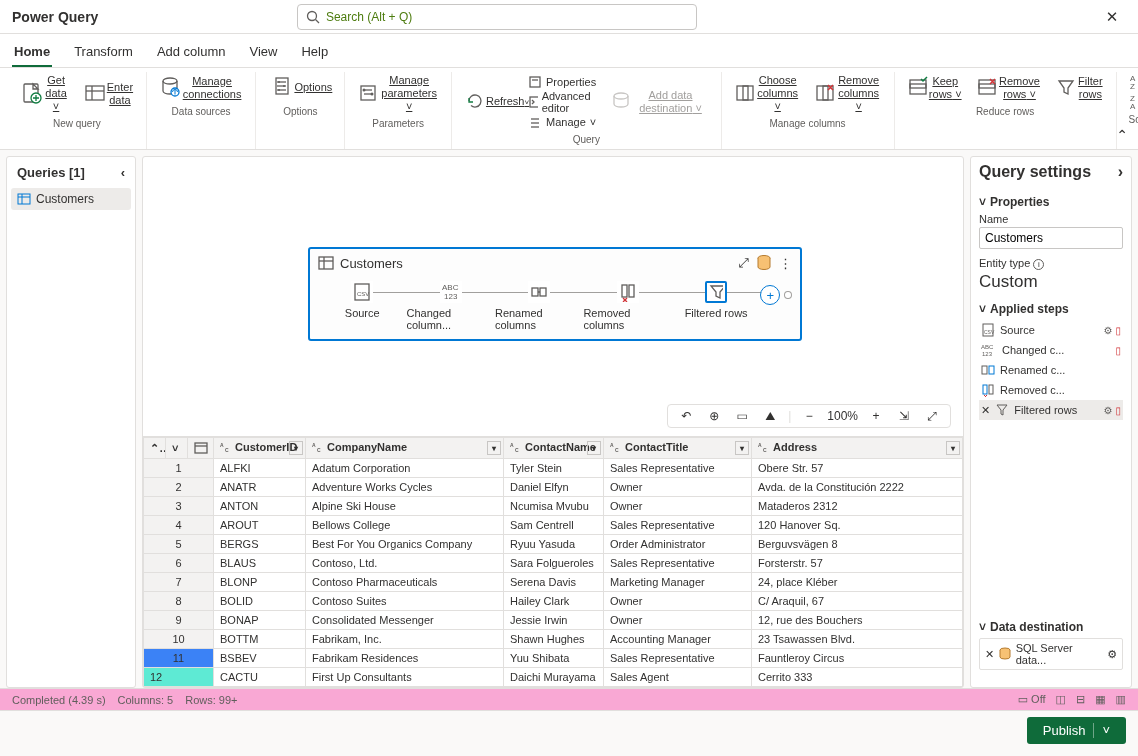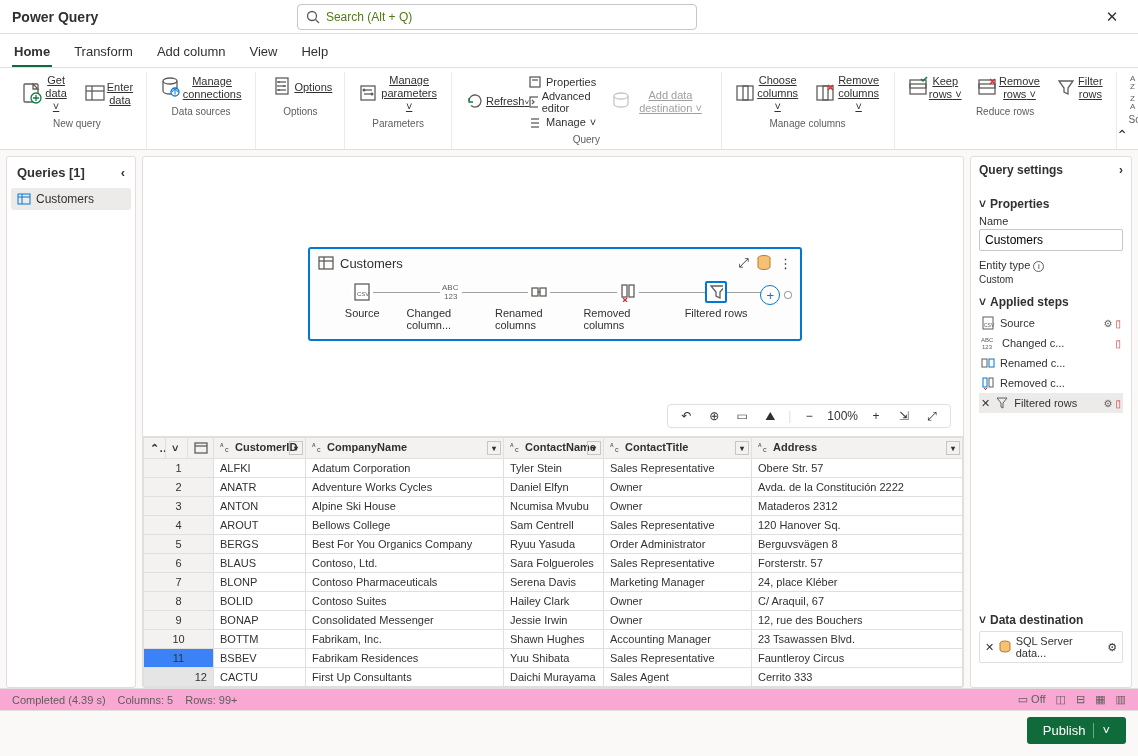--- a/index.html
+++ b/index.html
@@ -40,21 +40,21 @@
 .dot-end { width:8px; height:8px; border:1px solid #a19f9d; border-radius:50%; margin-top: 10px; margin-left: 4px; z-index:2; background:#fff;}
 .zoom-bar { position: absolute; right: 12px; bottom: 8px; display: flex; align-items: center; gap: 8px; background: #fff; border: 1px solid #e1dfdd; border-radius: 4px; padding: 4px 8px; font-size: 12px; }
 .zoom-bar .zb { width: 20px; text-align: center; }
 .table-area { border-top: 1px solid #e1dfdd; }
 .data-table { width: 100%; border-collapse: collapse; table-layout: fixed; }
 .data-table th, .data-table td { border: 1px solid #e1dfdd; padding: 3px 6px; font-size: 11px; text-align: left; white-space: nowrap; overflow: hidden; text-overflow: ellipsis; }
 .data-table thead th { background: #f3f2f1; position: relative; }
 .col-rownum { width: 26px; background: #f3f2f1; text-align: center; }
 .col-dd { position: absolute; right: 2px; top: 3px; width: 14px; height: 14px; border: 1px solid #c8c6c4; display: inline-flex; align-items: center; justify-content: center; font-size: 8px; }
 .settings-pane { width: 162px; margin: 6px 6px 0 0; background: #fff; border: 1px solid #e1dfdd; border-radius: 3px; padding: 6px 8px; font-size: 12px; }
-.sp-header { display: flex; justify-content: space-between; align-items: center; font-weight: 600; font-size: 12px; margin-bottom: 20px; }
+.sp-header { display: flex; justify-content: space-between; align-items: center; font-weight: 600; font-size: 16px; margin-bottom: 14px; }
 .sp-section-title { font-size: 12px; font-weight: 600; margin: 6px 0 4px 0; display:flex; align-items:center; gap:4px;}
 .sp-input { width: 100%; border: 1px solid #c8c6c4; padding: 3px 5px; font-size: 12px; border-radius: 2px; }
 .applied-step { display: flex; align-items: center; gap: 5px; padding: 3px 2px; font-size: 11px; }
 .applied-step.sel { background: #edebe9; }
 .applied-step .as-actions { margin-left: auto; display: flex; gap: 3px; font-size: 10px; color: #605e5c;}
 .dest-row { display:flex; align-items:center; gap:5px; border:1px solid #e1dfdd; padding:3px 5px; border-radius:2px; font-size:11px;}
 .dest-row .g { margin-left:auto;}
 .statusbar { height: 22px; border-top: 1px solid #e1dfdd; background: #f9a8d4; display: flex; align-items: center; padding: 0 12px; font-size: 11px; color: #605e5c; gap: 12px; }
 .statusbar .sb-right { margin-left: auto; display: flex; gap: 10px; align-items:center; }
 .publish-bar { height: 40px; background: #faf9f8; border-top: 1px solid #e1dfdd; display: flex; align-items: center; justify-content: flex-end; padding: 0 12px; }
@@ -591,21 +591,21 @@
             </tr>
             <tr>
               <td class="col-rownum" colspan="3" style="text-align:center;background:#3b82f6">11</td>
               <td>BSBEV</td>
               <td>Fabrikam Residences</td>
               <td>Yuu Shibata</td>
               <td>Sales Representative</td>
               <td>Fauntleroy Circus</td>
             </tr>
             <tr>
-              <td class="col-rownum" colspan="3" style="text-align:right;background:#e5e5e5">12</td>
+              <td class="col-rownum" colspan="3" style="text-align:left;background:#5eead4">12</td>
               <td>CACTU</td>
               <td>First Up Consultants</td>
               <td>Daichi Murayama</td>
               <td>Sales Agent</td>
               <td>Cerrito 333</td>
             </tr>
           </tbody>
       </table>
     </div>
   </div>
@@ -615,21 +615,21 @@
       <span>Query settings</span>
       <span>›</span>
     </div>
     <div class="sp-section-title">
         <span>˅</span>
         <span>Properties</span>
       </div>
     <div style="font-size:11px;margin-bottom:2px">Name</div>
     <input class="sp-input" value="Customers" style="">
     <div style="margin-top:8px;font-size:11px"><span>Entity type</span> <span style="border:1px solid #605e5c;border-radius:50%;width:11px;height:11px;display:inline-flex;align-items:center;justify-content:center;font-size:8px">i</span></div>
-    <div style="font-size:10px;margin-top:2px">Custom</div>
+    <div style="font-size:17px;margin-top:2px">Custom</div>
     <div class="sp-section-title" style="margin-top:10px">
         <span>˅</span>
         <span>Applied steps</span>
       </div>
     <div id="applied-steps">
         <div class="applied-step">
           <span>
             <svg width="14" height="14">
               <rect x="2" y="1" width="10" height="12" stroke="#605e5c" fill="none"></rect>
               <text x="3" y="11" font-size="5" fill="#605e5c">CSV</text>

